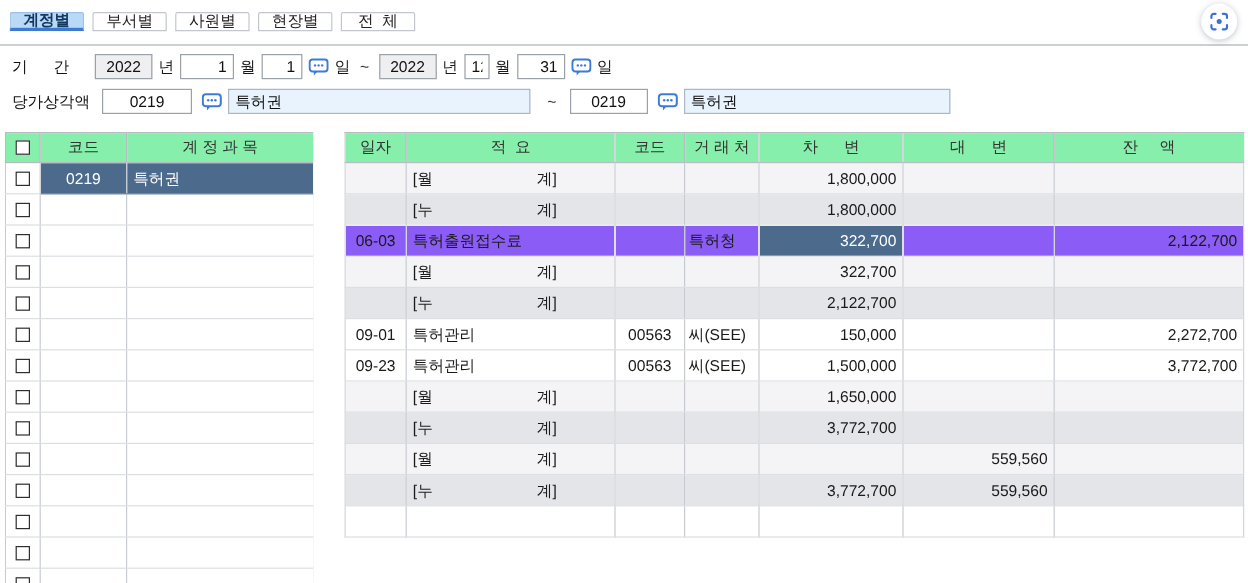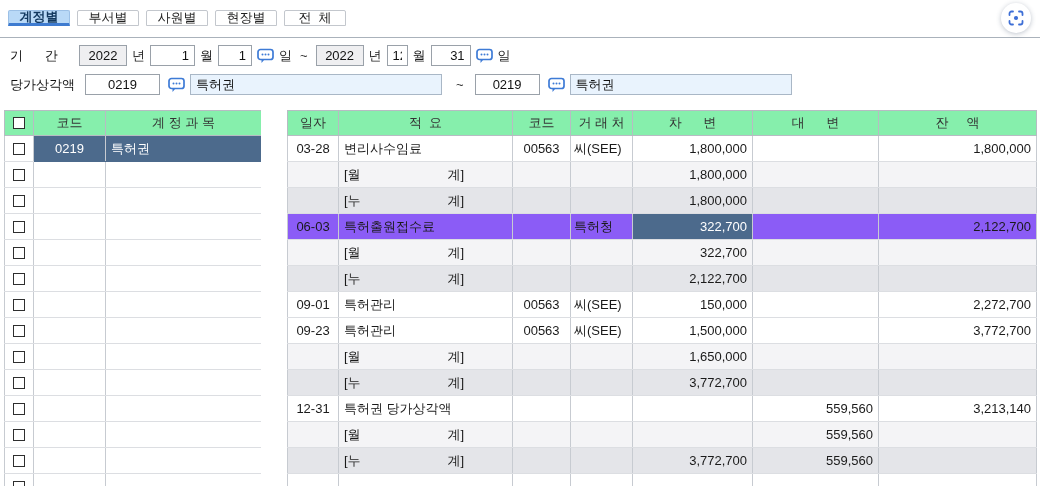--- a/index.html
+++ b/index.html
@@ -261,29 +261,20 @@
         <th>일자</th>
         <th>적  요</th>
         <th>코드</th>
         <th>거 래 처</th>
         <th>차      변</th>
         <th>대      변</th>
         <th>잔     액</th>
       </tr>
     </thead>
     <tbody>
-        <tr>
-          <td class="c-date">03-28</td>
-          <td class="c-desc c-left">변리사수임료</td>
-          <td class="c-code">00563</td>
-          <td class="c-part">씨(SEE)</td>
-          <td class="num">1,800,000</td>
-          <td class="num"></td>
-          <td class="num">1,800,000</td>
-        </tr>
         <tr class="month">
           <td class="c-date"></td>
           <td class="c-desc c-left"><div class="subwrap"><span>[월</span><span>계]</span></div></td>
           <td class="c-code"></td>
           <td class="c-part"></td>
           <td class="num">1,800,000</td>
           <td class="num"></td>
           <td class="num"></td>
         </tr>
         <tr class="cum">
@@ -351,29 +342,20 @@
         </tr>
         <tr class="cum">
           <td class="c-date"></td>
           <td class="c-desc c-left"><div class="subwrap"><span>[누</span><span>계]</span></div></td>
           <td class="c-code"></td>
           <td class="c-part"></td>
           <td class="num">3,772,700</td>
           <td class="num"></td>
           <td class="num"></td>
         </tr>
-        <tr>
-          <td class="c-date">12-31</td>
-          <td class="c-desc c-left">특허권 당가상각액</td>
-          <td class="c-code"></td>
-          <td class="c-part"></td>
-          <td class="num"></td>
-          <td class="num">559,560</td>
-          <td class="num">3,213,140</td>
-        </tr>
         <tr class="month">
           <td class="c-date"></td>
           <td class="c-desc c-left"><div class="subwrap"><span>[월</span><span>계]</span></div></td>
           <td class="c-code"></td>
           <td class="c-part"></td>
           <td class="num"></td>
           <td class="num">559,560</td>
           <td class="num"></td>
         </tr>
         <tr class="cum">

